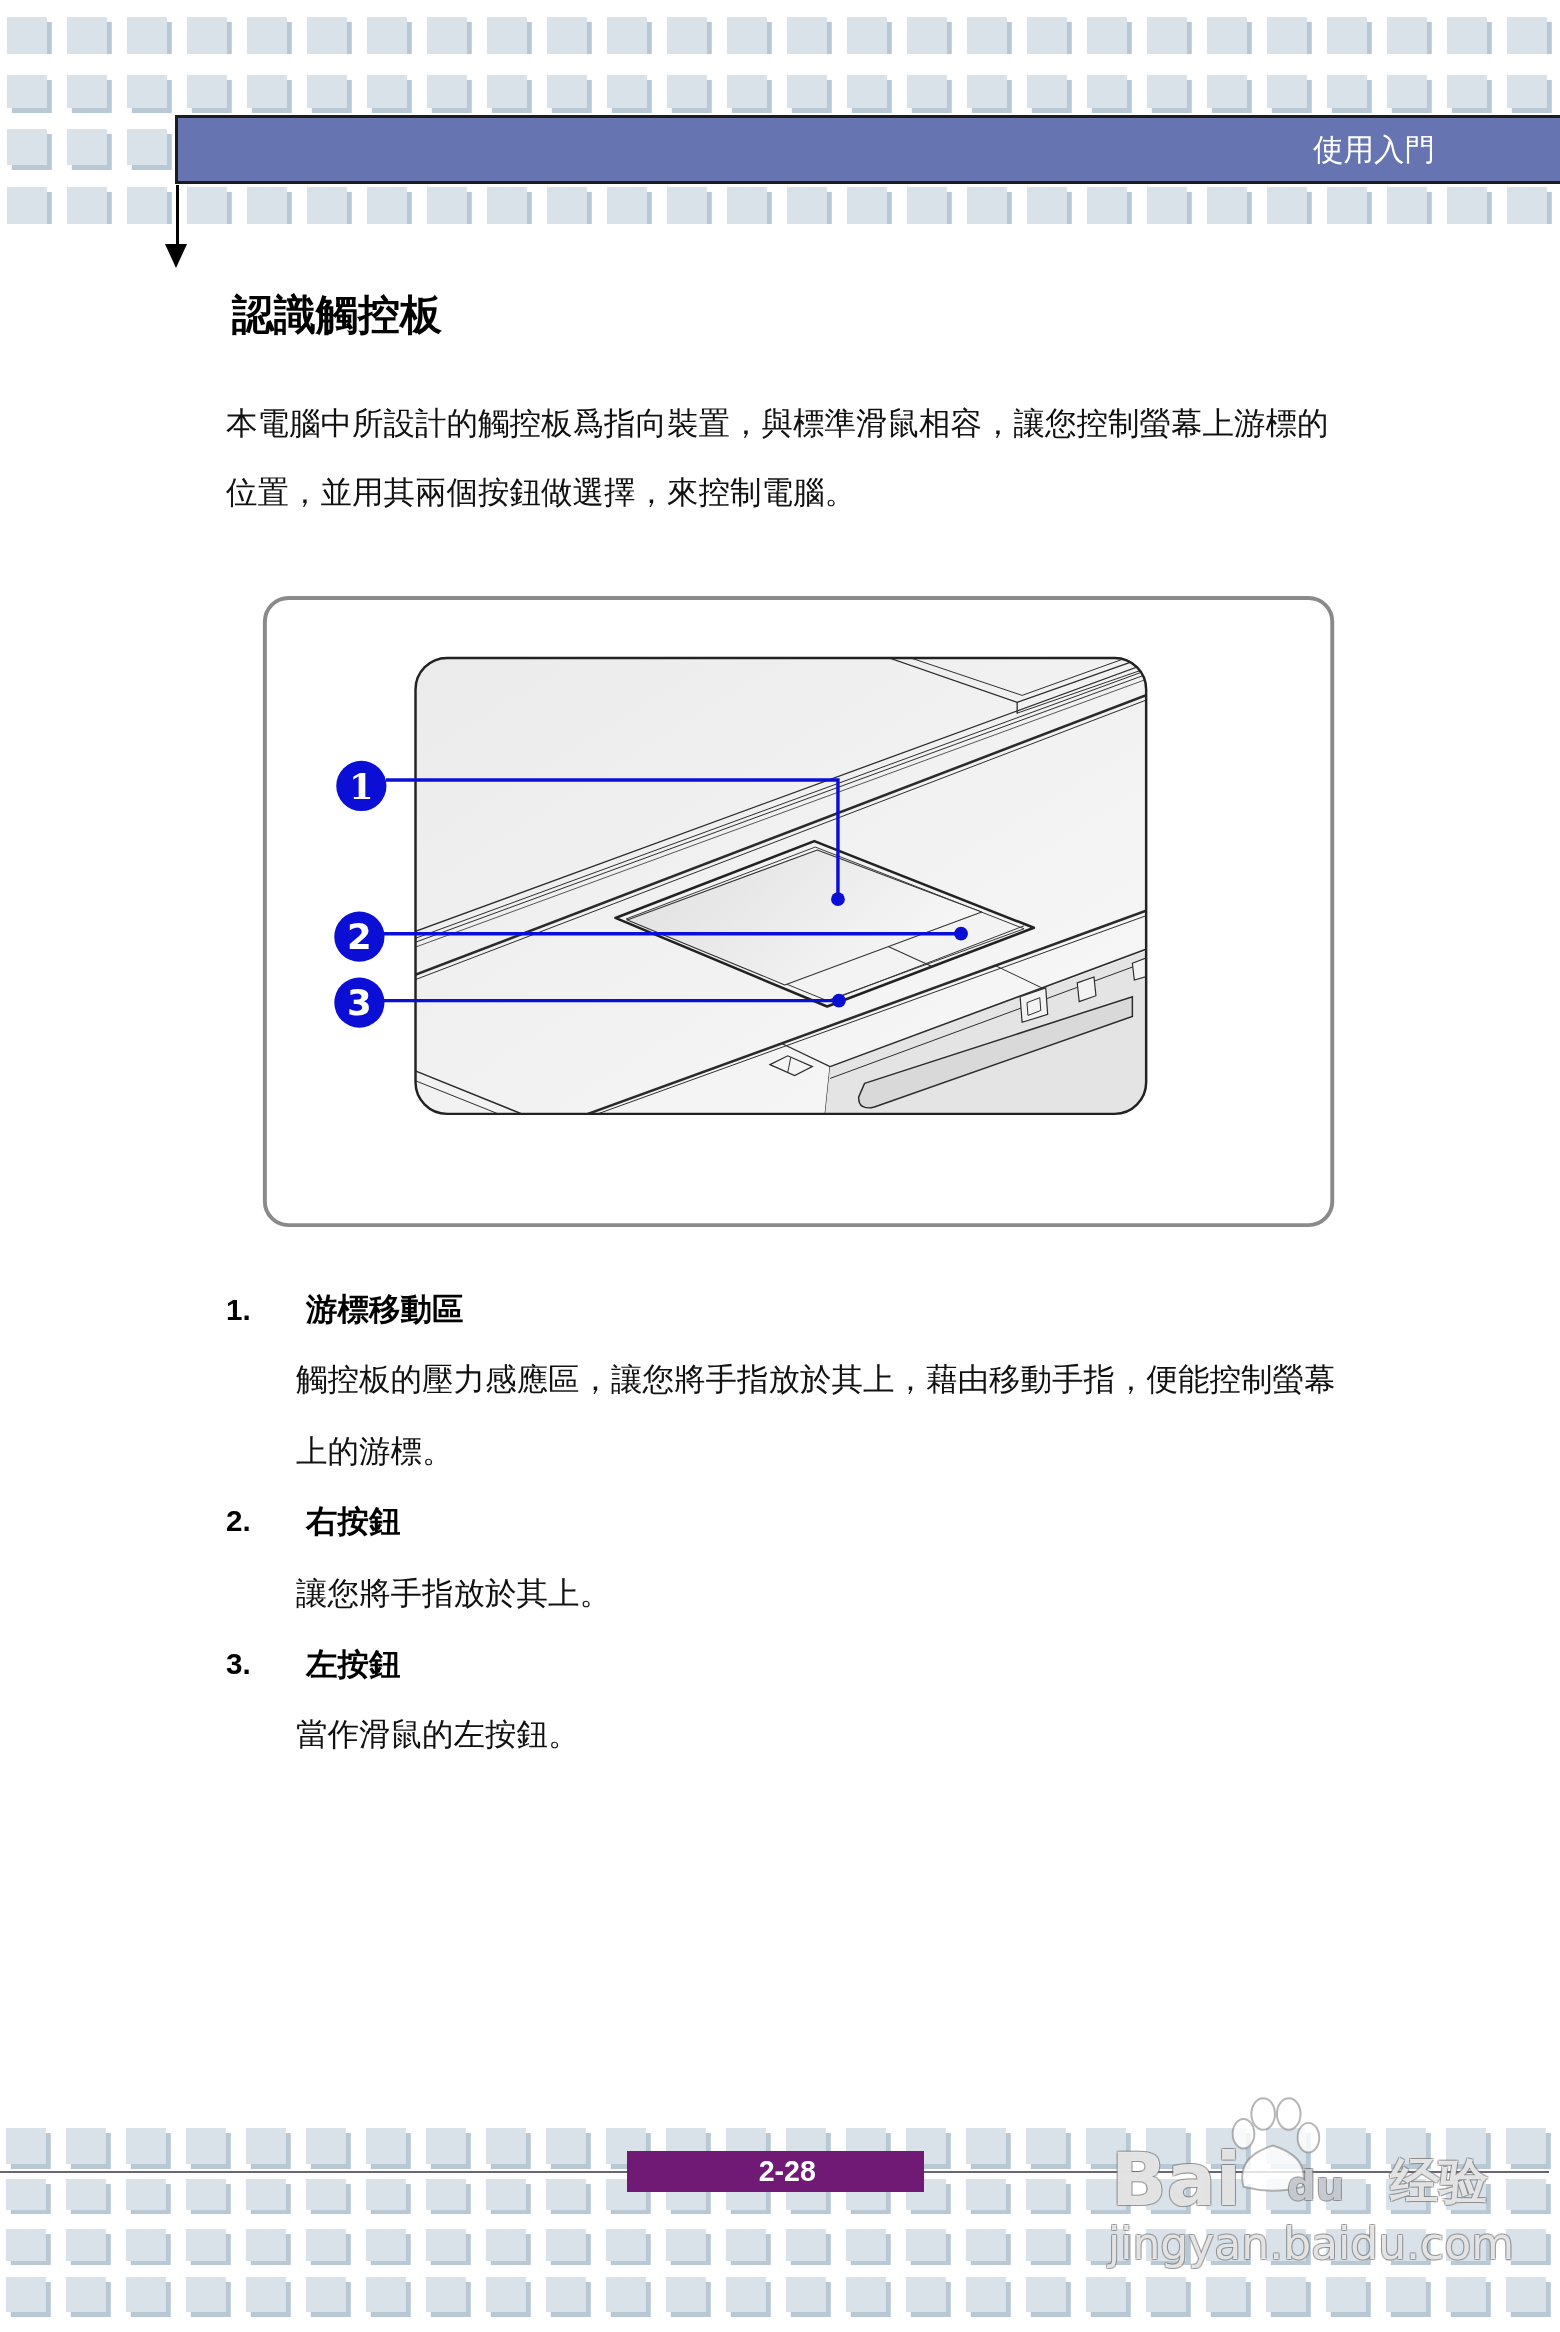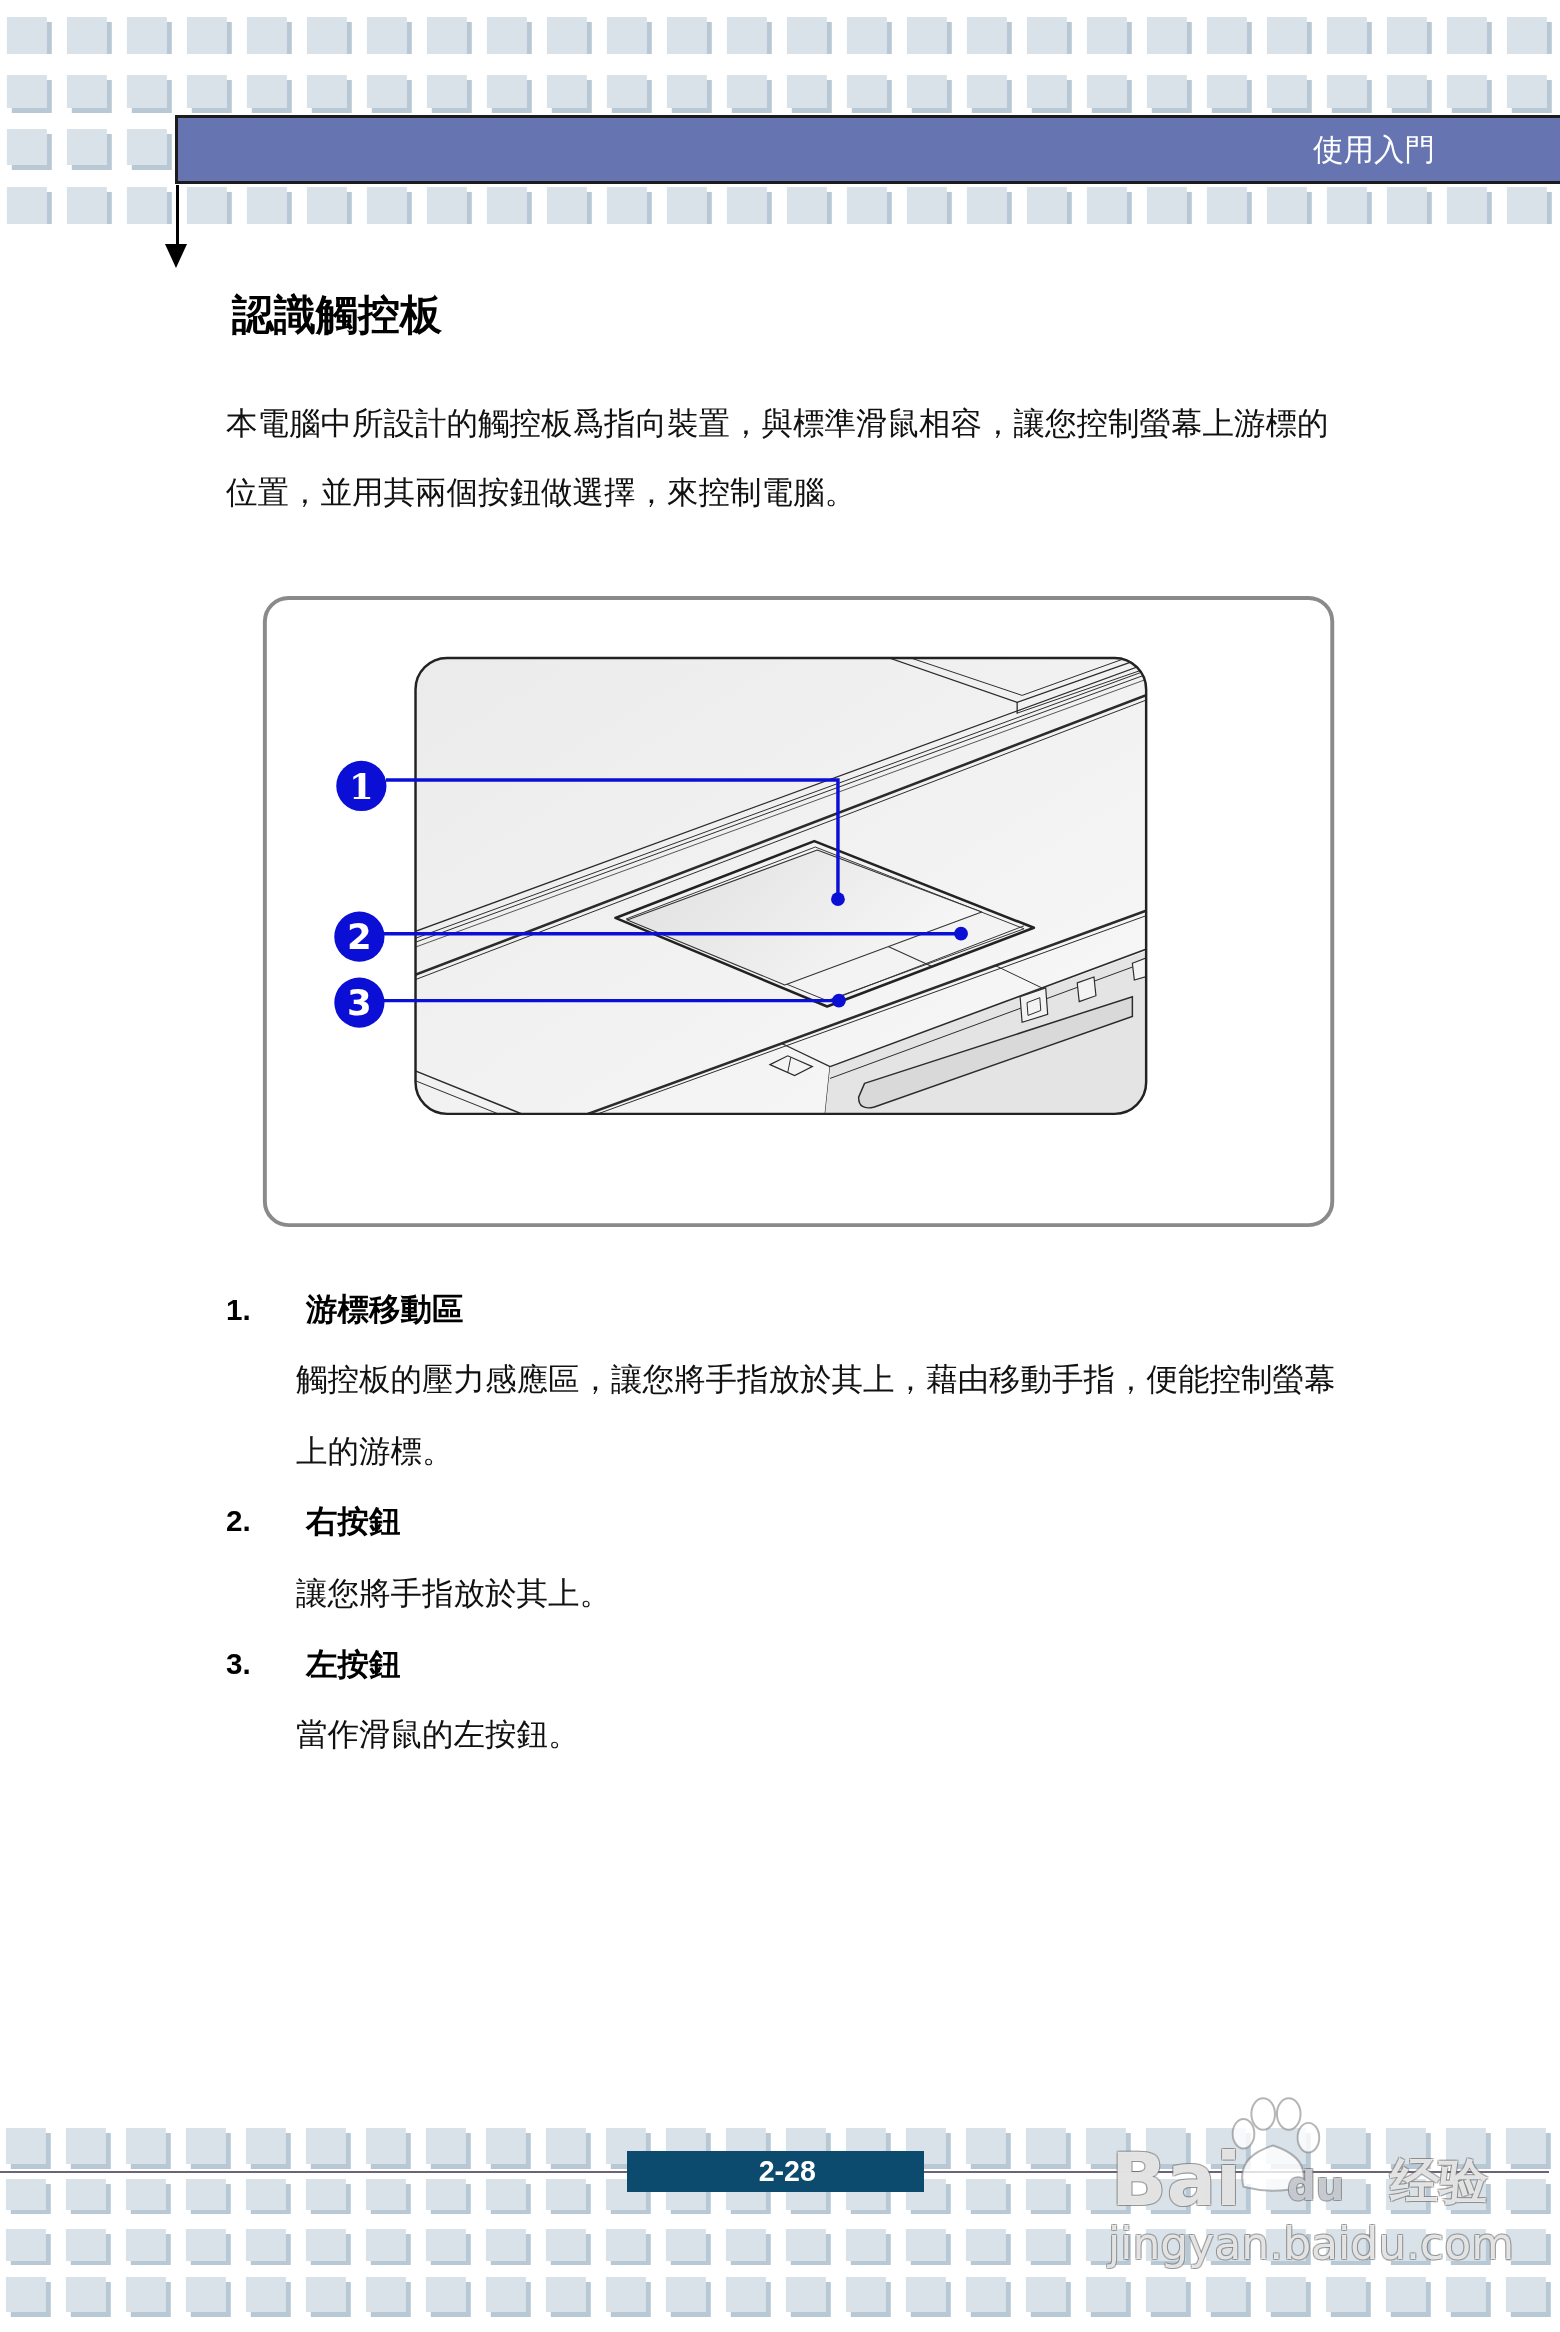--- a/index.html
+++ b/index.html
@@ -10,21 +10,21 @@
                    linear-gradient(90deg,#b8c9d5 0,#b8c9d5 40px,transparent 40px);}
 .hdr-bar{position:absolute;left:175px;top:115px;width:1389px;height:63px;background:#6675b1;border:3.9px solid #1c1c1c;border-right:none;}
 .hdr-text{position:absolute;left:1313px;top:132px;font-size:30.5px;line-height:35px;color:#ffffff;font-weight:normal;white-space:nowrap;letter-spacing:0px;}
 .arrow-line{position:absolute;left:176px;top:185px;width:3px;height:61px;background:#000;}
 .arrow-head{position:absolute;left:165px;top:244px;width:0;height:0;border-left:11.8px solid transparent;border-right:11.8px solid transparent;border-top:24.6px solid #000;}
 .title{position:absolute;left:232px;top:289px;font-size:42px;line-height:51px;font-weight:bold;white-space:nowrap;}
 .body-line{position:absolute;font-size:31.5px;line-height:35px;white-space:nowrap;color:#111;}
 .item-num{position:absolute;left:226px;font-family:"Liberation Sans",sans-serif;font-weight:bold;font-size:29.6px;line-height:29.6px;white-space:nowrap;}
 .item-head{position:absolute;left:296px;font-size:31.5px;line-height:35px;font-weight:bold;white-space:nowrap;margin-left:10px;}
 .footer-line{position:absolute;left:0;top:2171px;width:1549px;height:2px;background:#6b6376;}
-.page-bar{position:absolute;left:627px;top:2151px;width:297px;height:41px;background:#0c4a6e;display:flex;align-items:center;justify-content:center;padding-left:23.6px;box-sizing:border-box;}
+.page-bar{position:absolute;left:627px;top:2151px;width:297px;height:41px;background:#701a75;display:flex;align-items:center;justify-content:center;padding-left:23.6px;box-sizing:border-box;}
 .page-num{font-family:"Liberation Sans",sans-serif;font-weight:bold;font-size:28.6px;line-height:41px;color:#ffffff;}
 .wm{position:absolute;color:rgba(255,255,255,0.78);font-family:"DejaVu Sans",sans-serif;font-weight:bold;white-space:nowrap;
   text-shadow:-1px -1px 0 rgba(120,120,120,0.55),1px -1px 0 rgba(120,120,120,0.55),-1px 1px 0 rgba(120,120,120,0.55),1px 1px 0 rgba(120,120,120,0.55);}
 </style>
 </head>
 <body>
 
 <div id="page">
 
   <div class="sq-row" style="top:16.7px;height:37px;background-size:60px 37px,60px 37px;background-position:6.9px 0,11.8px 4.9px;"></div>

